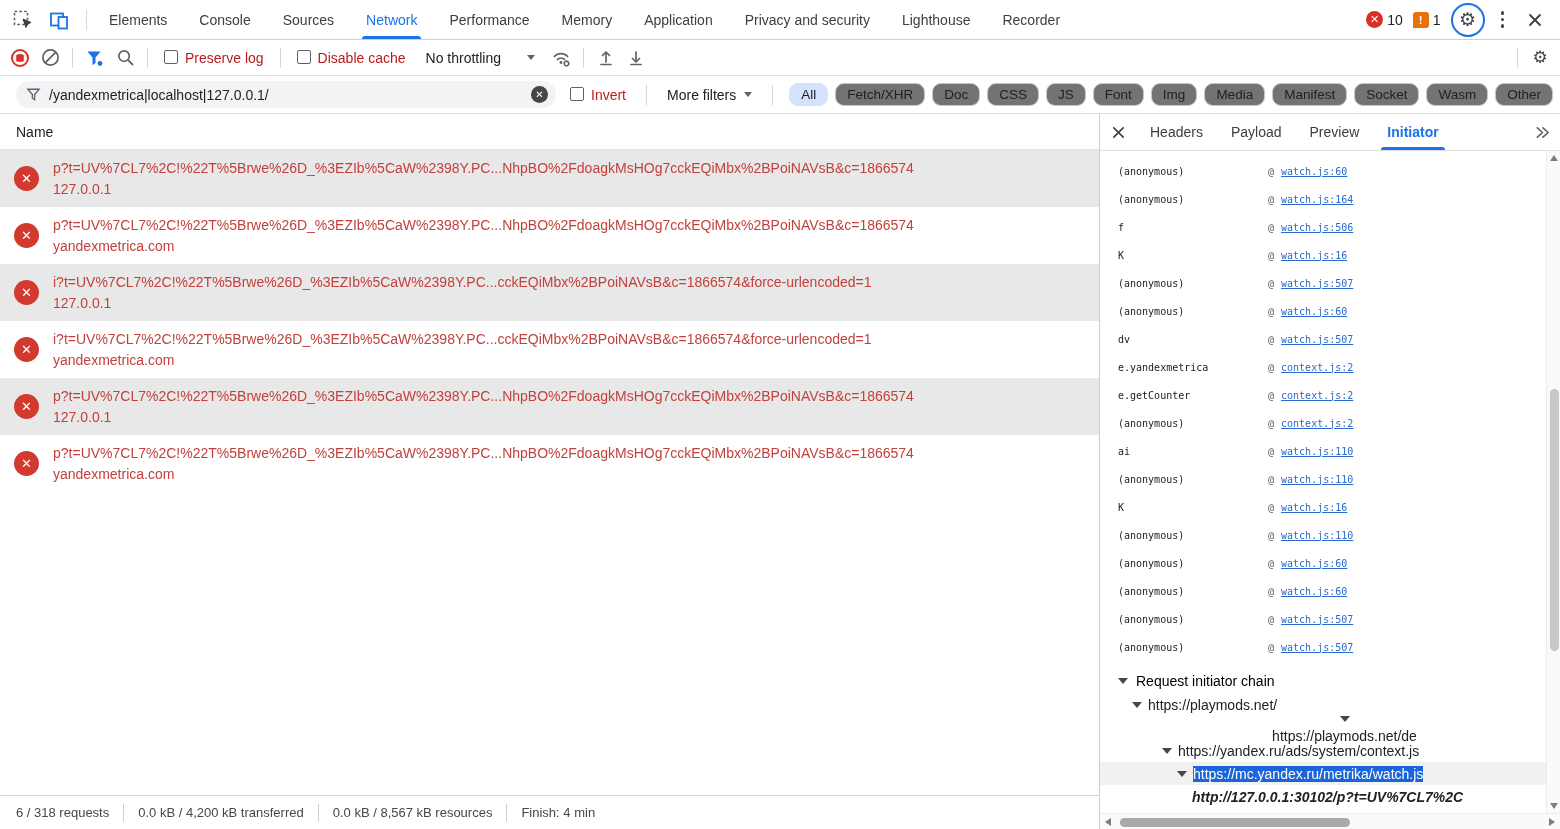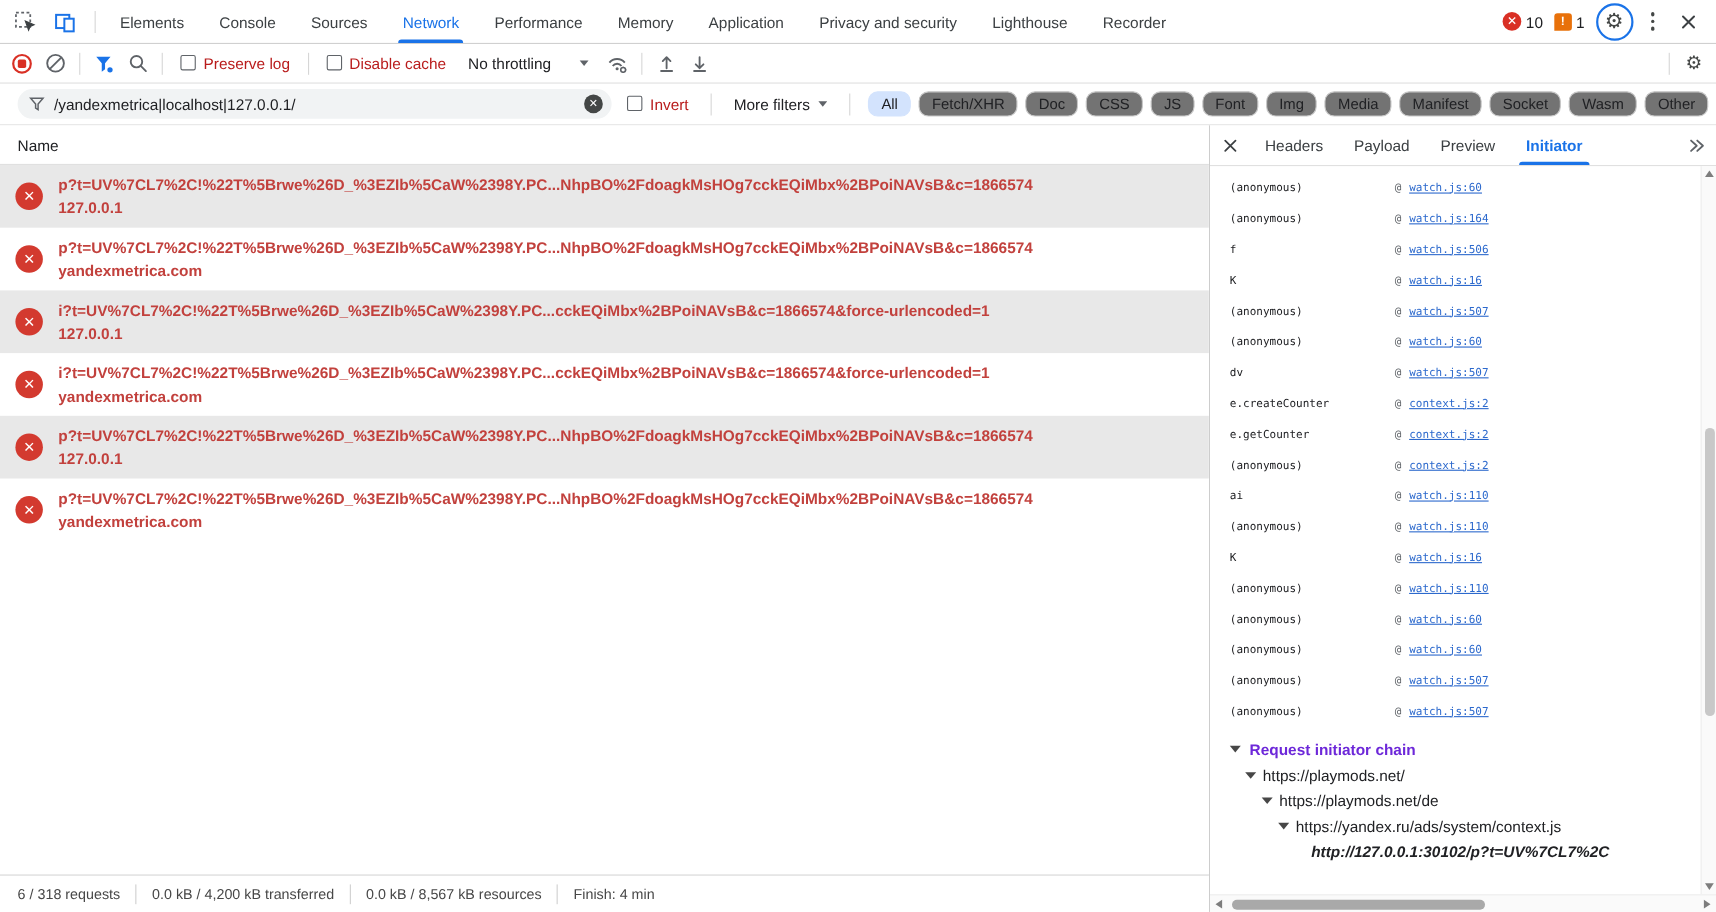--- a/index.html
+++ b/index.html
@@ -46,41 +46,41 @@
   .chip.active { background:#d3e3fd; border-color:#d3e3fd; }
 
   
   .main { flex:1; display:flex; min-height:0; }
   .left { width:1100px; flex:0 0 1100px; display:flex; flex-direction:column; border-right:1px solid #cdcdcd; min-height:0; }
   .grid-header { height:36px; flex:0 0 36px; display:flex; align-items:center; padding-left:16px; border-bottom:1px solid #e0e0e0; color:#202124; background:#fff; }
   .rows { flex:1; overflow:hidden; background:#fff; }
   .req-row { height:57px; display:flex; align-items:center; padding-left:14px; gap:14px; cursor:pointer; }
   .req-row.stripe { background:#e8e8e8; }
   .err-icon { width:25px; height:25px; border-radius:50%; background:#d33a2f; color:#fff; font-size:13px; font-weight:bold; display:flex; align-items:center; justify-content:center; flex:0 0 25px; }
-  .req-text { display:flex; flex-direction:column; justify-content:space-between; line-height:21px; overflow:hidden; white-space:nowrap;font-weight:bold; }
+  .req-text { display:flex; flex-direction:column; justify-content:space-between; line-height:21px; overflow:hidden; white-space:nowrap; }
   .req-name { color:#c2413d; }
   .req-domain { color:#c2413d; }
 
   
   .statusbar { height:34px; flex:0 0 34px; border-top:1px solid #d6d6d6; display:flex; align-items:center; padding-left:16px; color:#474747; font-size:13px; background:#fff; }
   .statusbar .sep { width:1px; height:18px; background:#cfcfcf; margin:0 14px; }
 
   
   .right { flex:1; display:flex; flex-direction:column; position:relative; min-height:0; background:#fff; }
   .detail-tabs { height:37px; flex:0 0 37px; display:flex; align-items:center; border-bottom:1px solid #e0e0e0; padding:0 4px; }
   .dtab { position:relative; padding:0 14px; height:100%; display:flex; align-items:center; color:#3c4043; cursor:pointer; }
   .dtab.active { color:#1a73e8; font-weight:bold; }
   .dtab.active::after { content:""; position:absolute; left:8px; right:8px; bottom:0; height:3px; background:#1a73e8; border-radius:3px 3px 0 0; }
   .detail-body { flex:1; overflow:hidden; padding:6px 18px 0 18px; position:relative; }
   .stack-row { height:28px; display:flex; align-items:center; font-family:"DejaVu Sans Mono","Liberation Mono",monospace; font-size:10px; }
   .stack-fn { width:150px; flex:0 0 150px; color:#202124; white-space:nowrap; overflow:hidden; }
   .stack-at { color:#5f6368; margin-right:7px; }
   .stack-link { color:#2c69cd; text-decoration:underline; cursor:pointer; white-space:nowrap; }
   .chain { margin-top:8px; }
-  .chain-title { display:flex; align-items:center; gap:8px; font-weight:bold; color:#6d28d9; height:24px; }
+  .chain-title { display:flex; align-items:center; gap:8px; font-weight:normal; color:#000000; height:24px; }
   .tri { width:0; height:0; border-left:5px solid transparent; border-right:5px solid transparent; border-top:6px solid #474747; flex:0 0 auto; }
   .chain-item { height:23px; display:flex; align-items:center; gap:6px; white-space:nowrap; color:#202124; cursor:pointer; }
   .chain-item.selected-row { background:#f1f1f1; margin:0 -18px; padding:0 18px; }
   .chain-item .sel-text { background:#1a66d9; color:#fff; }
   .chain-item.bold-item { font-weight:bold; overflow:hidden;font-style:italic; }
 
   
   .vscroll { position:absolute; top:37px; right:0; bottom:16px; width:14px; background:#fafafa; border-left:1px solid #ededed; }
   .vscroll .arrow-up { position:absolute; top:4px; left:3px; width:0; height:0; border-left:4px solid transparent; border-right:4px solid transparent; border-bottom:6px solid #7d7d7d; }
   .vscroll .arrow-down { position:absolute; bottom:4px; left:3px; width:0; height:0; border-left:4px solid transparent; border-right:4px solid transparent; border-top:6px solid #7d7d7d; }
@@ -359,21 +359,21 @@
               <span class="stack-fn">(anonymous)</span>
               <span class="stack-at">@</span>
               <span class="stack-link">watch.js:60</span>
             </div>
             <div class="stack-row">
               <span class="stack-fn">dv</span>
               <span class="stack-at">@</span>
               <span class="stack-link">watch.js:507</span>
             </div>
             <div class="stack-row">
-              <span class="stack-fn">e.createCounter</span>
+              <span class="stack-fn">e.yandexmetrica</span>
               <span class="stack-at">@</span>
               <span class="stack-link">context.js:2</span>
             </div>
             <div class="stack-row">
               <span class="stack-fn">e.getCounter</span>
               <span class="stack-at">@</span>
               <span class="stack-link">context.js:2</span>
             </div>
             <div class="stack-row">
               <span class="stack-fn">(anonymous)</span>
@@ -424,28 +424,32 @@
         <div class="chain">
           <div class="chain-title">
             <span class="tri"></span>
             <span>Request initiator chain</span>
           </div>
           <div id="chain-items">
               <div class="chain-item" style="padding-left: 14px;">
                 <span class="tri"></span>
                 <span>https://playmods.net/</span>
               </div>
-              <div class="chain-item" style="padding-left: 29px;">
+              <div class="chain-item" style="padding-left: 29px; flex-direction: column;">
                 <span class="tri"></span>
                 <span>https://playmods.net/de</span>
               </div>
               <div class="chain-item" style="padding-left: 44px;">
                 <span class="tri"></span>
                 <span>https://yandex.ru/ads/system/context.js</span>
               </div>
+              <div class="chain-item selected-row" style="padding-left: 77px;">
+                <span class="tri"></span>
+                <span class="sel-text">https://mc.yandex.ru/metrika/watch.js</span>
+              </div>
               <div class="chain-item bold-item" style="padding-left: 74px;">
                 <span>http://127.0.0.1:30102/p?t=UV%7CL7%2C</span>
               </div>
             </div>
         </div>
       </div>
       <div class="vscroll">
         <span class="arrow-up"></span>
         <span class="thumb"></span>
         <span class="arrow-down"></span>

